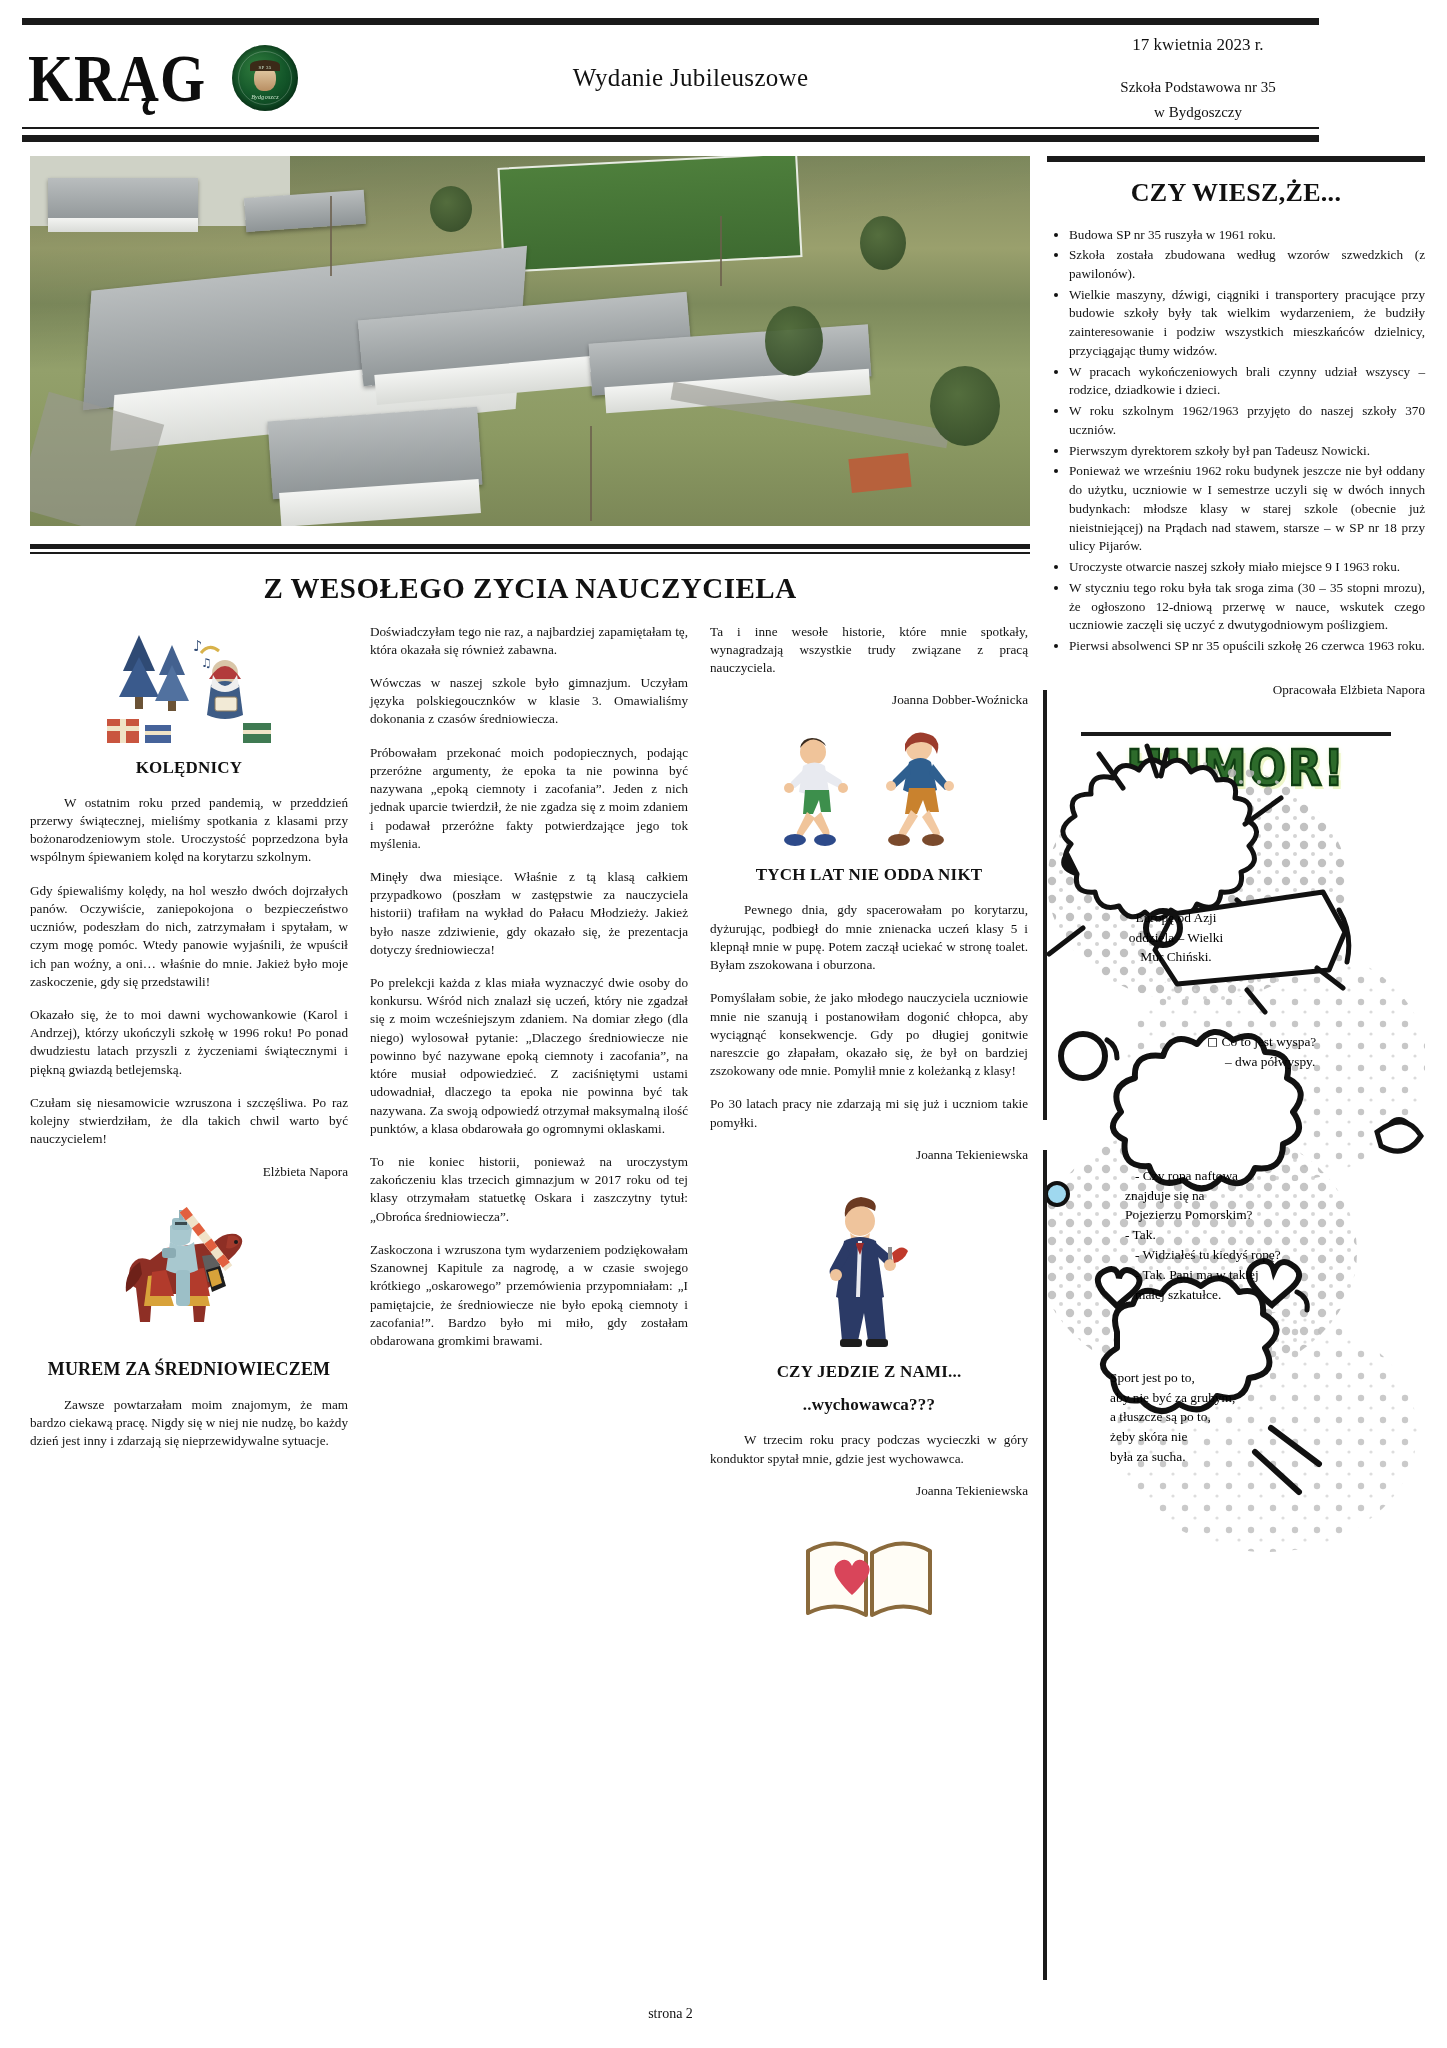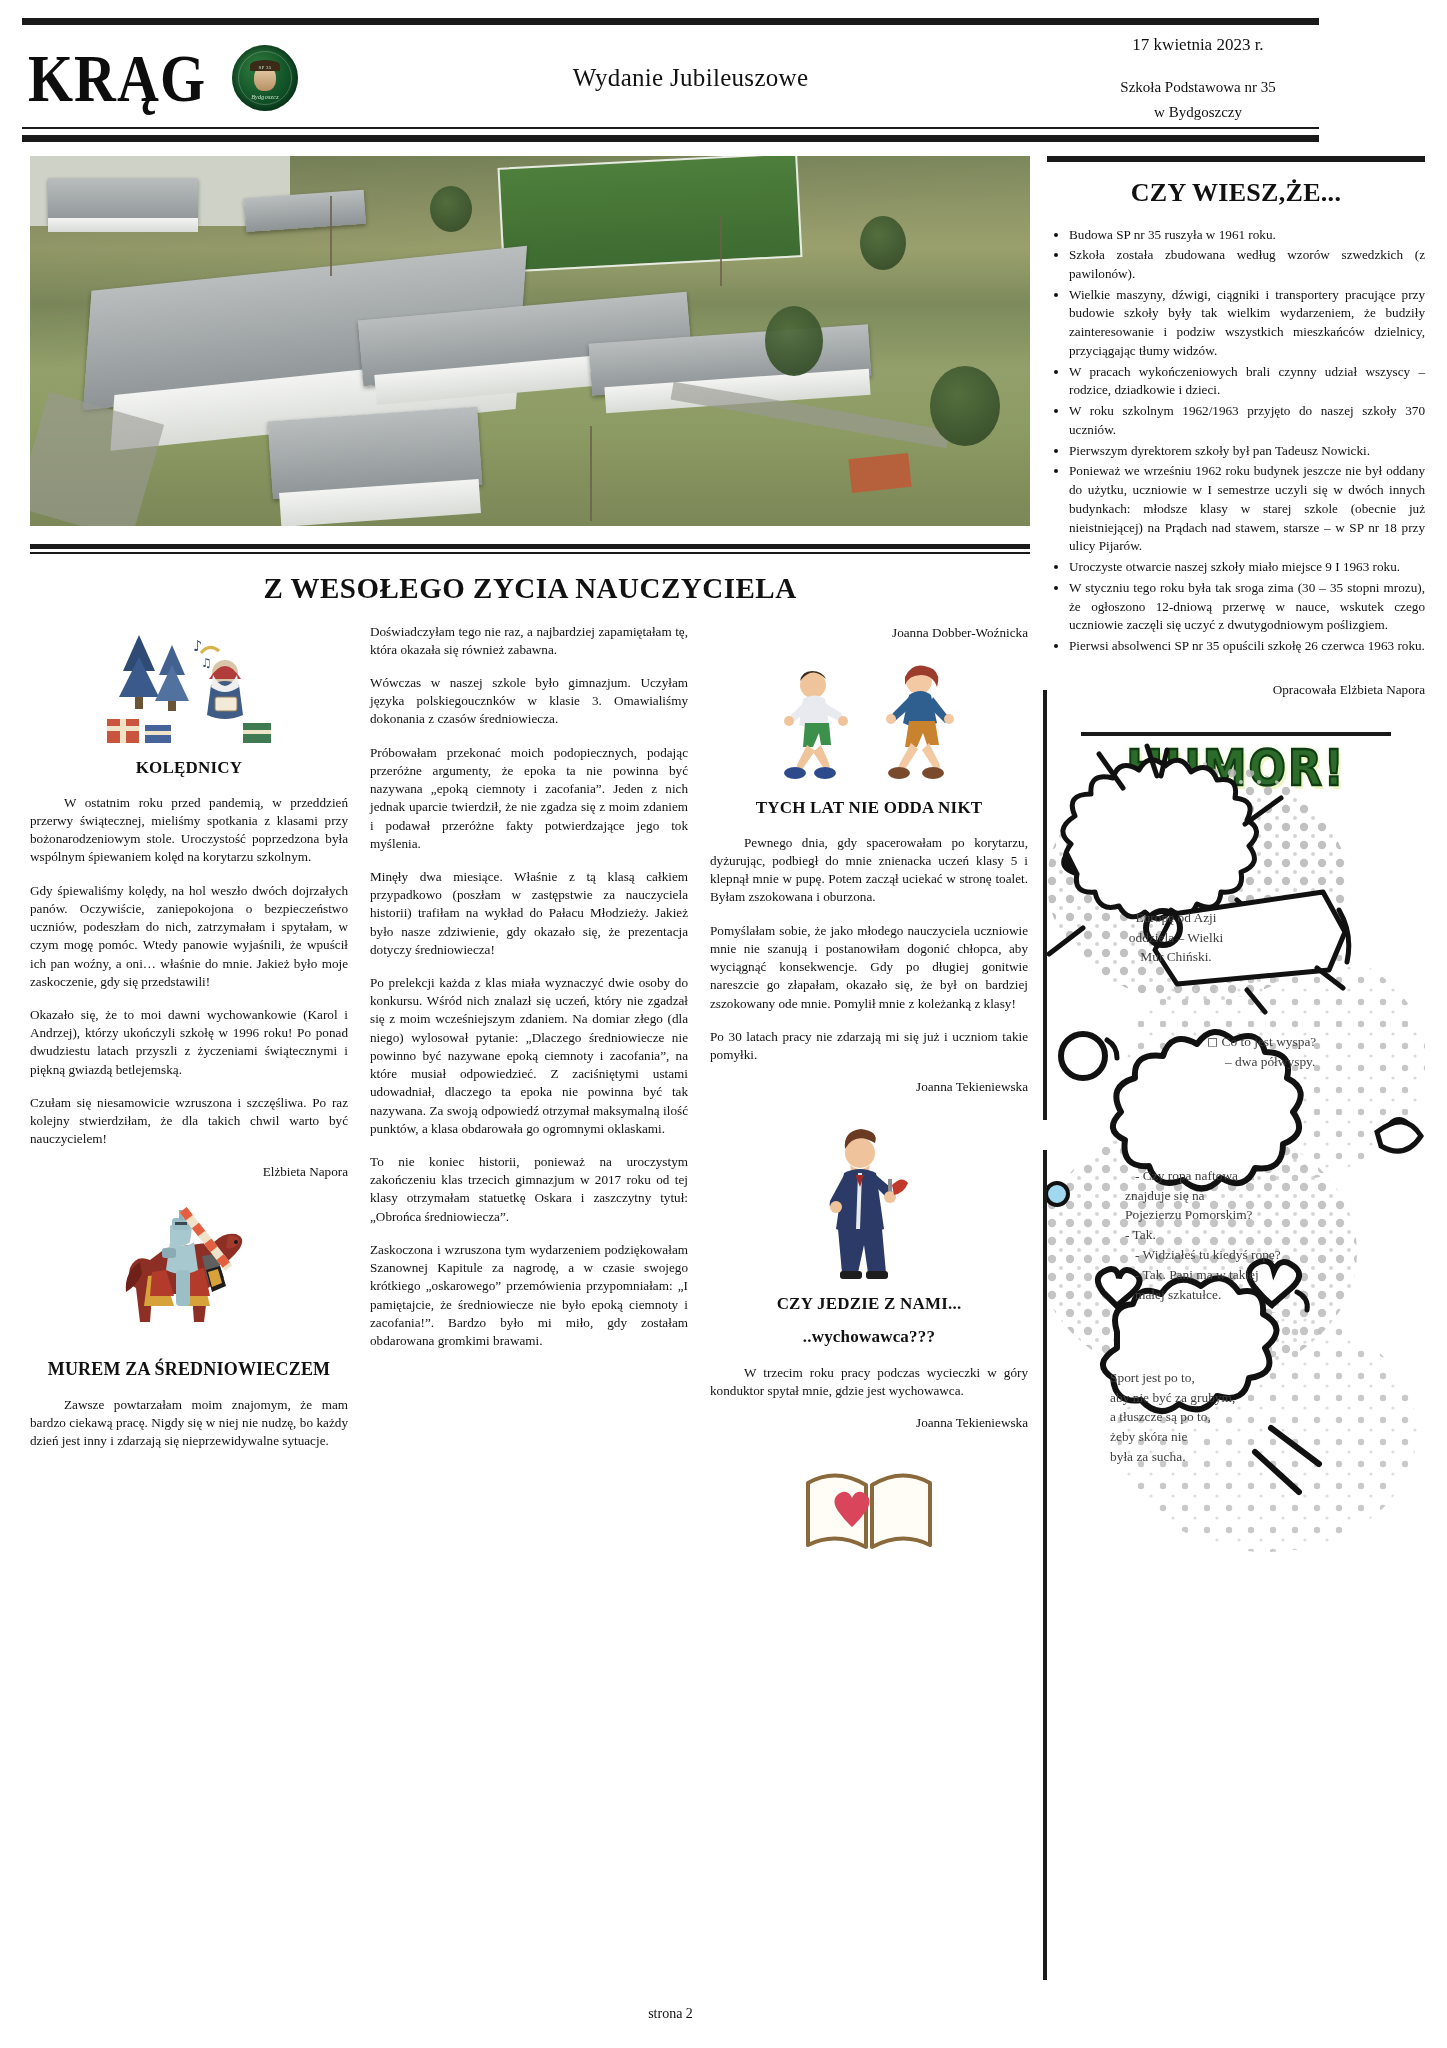--- a/index.html
+++ b/index.html
@@ -147,21 +147,21 @@
   .humor-title {
     text-align:center; margin-top:6px;
     font-family:"DejaVu Sans", sans-serif;
     font-size:44px; font-weight:700; letter-spacing:2px;
     color:#2d6b2b;
     -webkit-text-stroke: 2px #0f3d12;
     text-shadow: 0 0 6px #eef6c9, 3px 3px 0 #eef6c9;
     transform: scaleY(1.15);
   }
   .joke {
-    position:absolute; font-size:13.4px; line-height:1.48; color:#404040; z-index:4;
+    position:absolute; font-size:13.4px; line-height:1.48; color:#000000; z-index:4;
   }
   .humor-svg{ position:absolute; left:0; top:0; }
 
   
   .footer {
     position:absolute; left:0; right:0; bottom:26px;
     text-align:center; font-size:14px;
   }
 </style>
 </head>
@@ -300,20 +300,21 @@
           <p>Doświadczyłam tego nie raz, a najbardziej zapamiętałam tę, która okazała się również zabawna.</p>
           <p>Wówczas w naszej szkole było gimnazjum. Uczyłam języka polskiegoucznków w klasie 3. Omawialiśmy dokonania z czasów średniowiecza.</p>
           <p>Próbowałam przekonać moich podopiecznych, podając przeróżne argumenty, że epoka ta nie powinna być nazywana „epoką ciemnoty i zacofania”. Jeden z nich jednak uparcie twierdził, że nie zgadza się z moim zdaniem i podawał przeróżne fakty potwierdzające jego tok myślenia.</p>
           <p>Minęły dwa miesiące. Właśnie z tą klasą całkiem przypadkowo (poszłam w zastępstwie za nauczyciela historii) trafiłam na wykład do Pałacu Młodzieży. Jakież było nasze zdziwienie, gdy okazało się, że prezentacja dotyczy średniowiecza!</p>
           <p>Po prelekcji każda z klas miała wyznaczyć dwie osoby do konkursu. Wśród nich znalazł się uczeń, który nie zgadzał się z moim wcześniejszym zdaniem. Na domiar złego (dla niego) wylosował pytanie: „Dlaczego średniowiecze nie powinno być nazywane epoką ciemnoty i zacofania”, na które musiał odpowiedzieć. Z zaciśniętymi ustami udowadniał, dlaczego ta epoka nie powinna być tak nazywana. Za swoją odpowiedź otrzymał maksymalną ilość punktów, a klasa obdarowała go ogromnymi oklaskami.</p>
           <p>To nie koniec historii, ponieważ na uroczystym zakończeniu klas trzecich gimnazjum w 2017 roku od tej klasy otrzymałam statuetkę Oskara i zaszczytny tytuł: „Obrońca średniowiecza”.</p>
           <p>Zaskoczona i wzruszona tym wydarzeniem podziękowałam Szanownej Kapitule za nagrodę, a w czasie swojego krótkiego „oskarowego” przemówienia przypomniałam: „I pamiętajcie, że średniowiecze nie było epoką ciemnoty i zacofania!”. Bardzo było mi miło, gdy zostałam obdarowana gromkimi brawami.</p>
         </div>
 
         <div class="col">
+          <p>Ta i inne wesołe historie, które mnie spotkały, wynagradzają wszystkie trudy związane z pracą nauczyciela.</p>
           <div class="signature">Joanna Dobber-Woźnicka</div>
 
           <div class="art">
             <svg width="220" height="128" viewBox="0 0 220 128" aria-hidden="true">
 
               <circle cx="54" cy="26" r="13" fill="#f0c49a"></circle>
               <path d="M41 22 q12 -16 26 -2 q-4 -8 -14 -8 q-10 0 -12 10 z" fill="#3a2b1e"></path>
               <path d="M44 40 q12 -7 22 0 l4 26 q-14 6 -30 0 z" fill="#e8eaf0"></path>
               <path d="M46 42 l-14 14 q-2 6 4 6 l12 -10 z" fill="#e8eaf0"></path>
               <path d="M66 44 l16 10 q4 6 -2 8 l-16 -8 z" fill="#e8eaf0"></path>

